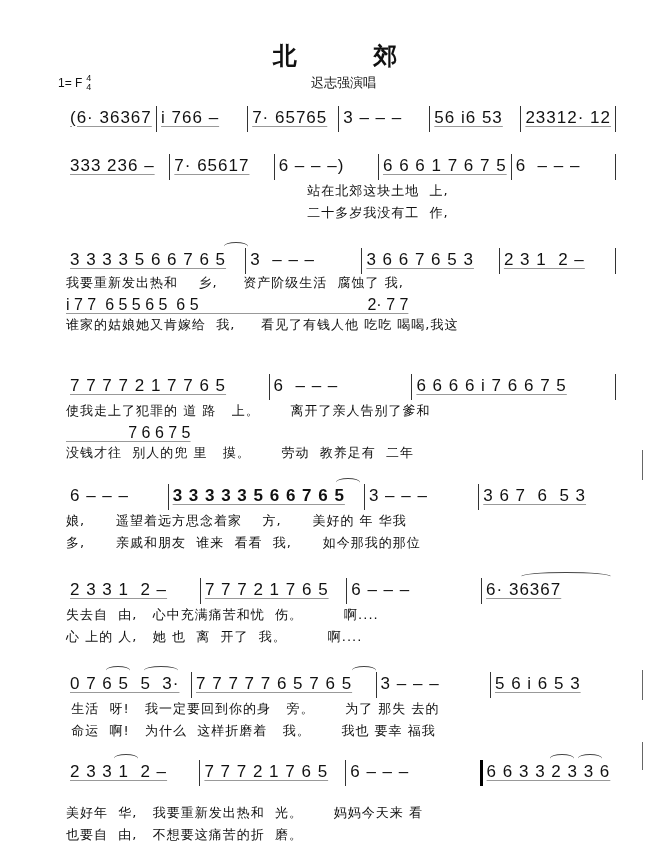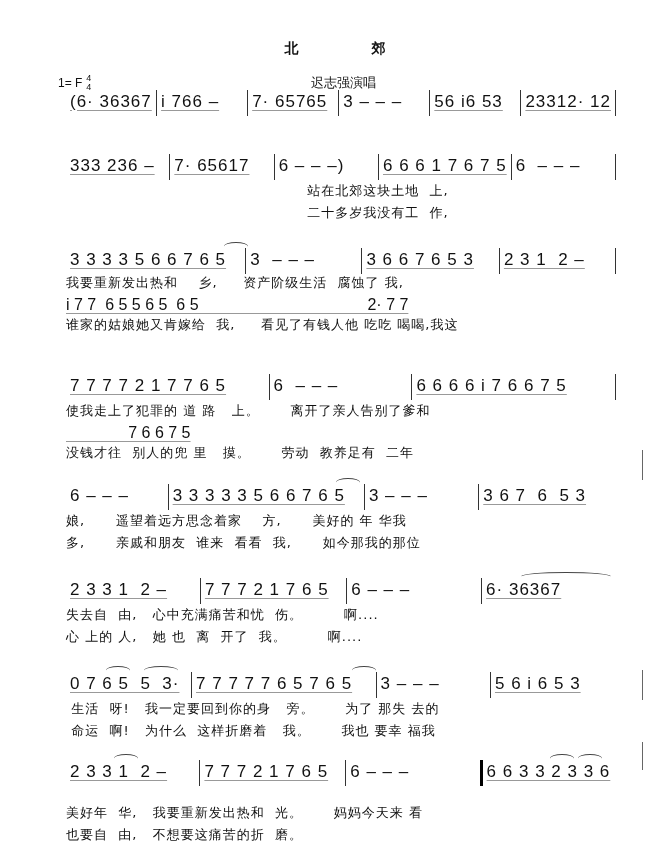--- a/index.html
+++ b/index.html
@@ -2,21 +2,21 @@
 <html><head>
 <meta charset="utf-8">
 <style>
   html, body { margin: 0; padding: 0; background: #ffffff; }
   body {
     width: 667px; height: 863px; position: relative; overflow: hidden;
     font-family: "DejaVu Sans", "Liberation Sans", sans-serif; color: #111;
   }
   .title {
     position: absolute; top: 40px; left: 0; width: 667px; text-align: center;
-    font-size: 14px; font-weight: bold; letter-spacing: 34px; padding-left: 37px; box-sizing: border-box;
+    font-size: 24px; font-weight: bold; letter-spacing: 34px; padding-left: 37px; box-sizing: border-box;
   }
   .subtitle {
     position: absolute; top: 74px; left: 0; width: 667px; text-align: center;
     font-size: 13px; padding-left: 20px; box-sizing: border-box;
   }
   .key {
     position: absolute; top: 74px; left: 58px; font-size: 12px;
     font-family: "Liberation Sans", sans-serif; display: flex; align-items: center; gap: 4px;
   }
   .frac { display: inline-flex; flex-direction: column; font-size: 9px; line-height: 9px; text-align: center; }
@@ -55,21 +55,21 @@
 <div class="title">北 郊</div>
 <div class="key">
   <span>1= F</span>
   <span class="frac">
     <span>4</span>
     <span>4</span>
   </span>
 </div>
 <div class="subtitle">迟志强演唱</div>
 
-<div class="system" style="top:90px;">
+<div class="system" style="top:106px;">
   <div class="notes">
     <span class="measure">(6· 36367</span>
     <span class="bar"></span>
     <span class="measure">i 766 –</span>
     <span class="bar"></span>
     <span class="measure">7· 65765</span>
     <span class="bar"></span>
     <span class="measure nou">3 – – –</span>
     <span class="bar"></span>
     <span class="measure">56 i6 53</span>
@@ -125,21 +125,21 @@
   <div class="lyric" style="margin-top:6px;">使我走上了犯罪的 道 路   上。      离开了亲人告别了爹和</div>
   <div class="subnotes">              7 6 6 7 5</div>
   <div class="lyric">没钱才往  别人的兜 里   摸。      劳动  教养足有  二年</div>
 </div>
 
 <div class="system" style="top:484px;">
   <div class="arc" style="left:270px; top:-6px;"></div>
   <div class="notes">
     <span class="measure nou" style="flex:0.8;">6 – – –</span>
     <span class="bar"></span>
-    <span class="measure" style="flex:1.6;">3 3 3 3 3 5 6 6 7 6 5</span>
+    <span class="measure" style="flex:1.6;font-weight:bold;">3 3 3 3 3 5 6 6 7 6 5</span>
     <span class="bar"></span>
     <span class="measure nou" style="flex:0.9;">3 – – –</span>
     <span class="bar"></span>
     <span class="measure" style="flex:1.1;">3 6 7  6  5 3</span>
   </div>
   <div class="lyric" style="margin-top:6px;">娘,      遥望着远方思念着家    方,      美好的 年 华我</div>
   <div class="lyric">多,      亲戚和朋友  谁来  看看  我,      如今那我的那位</div>
 </div>
 
 <div class="system" style="top:578px;">

